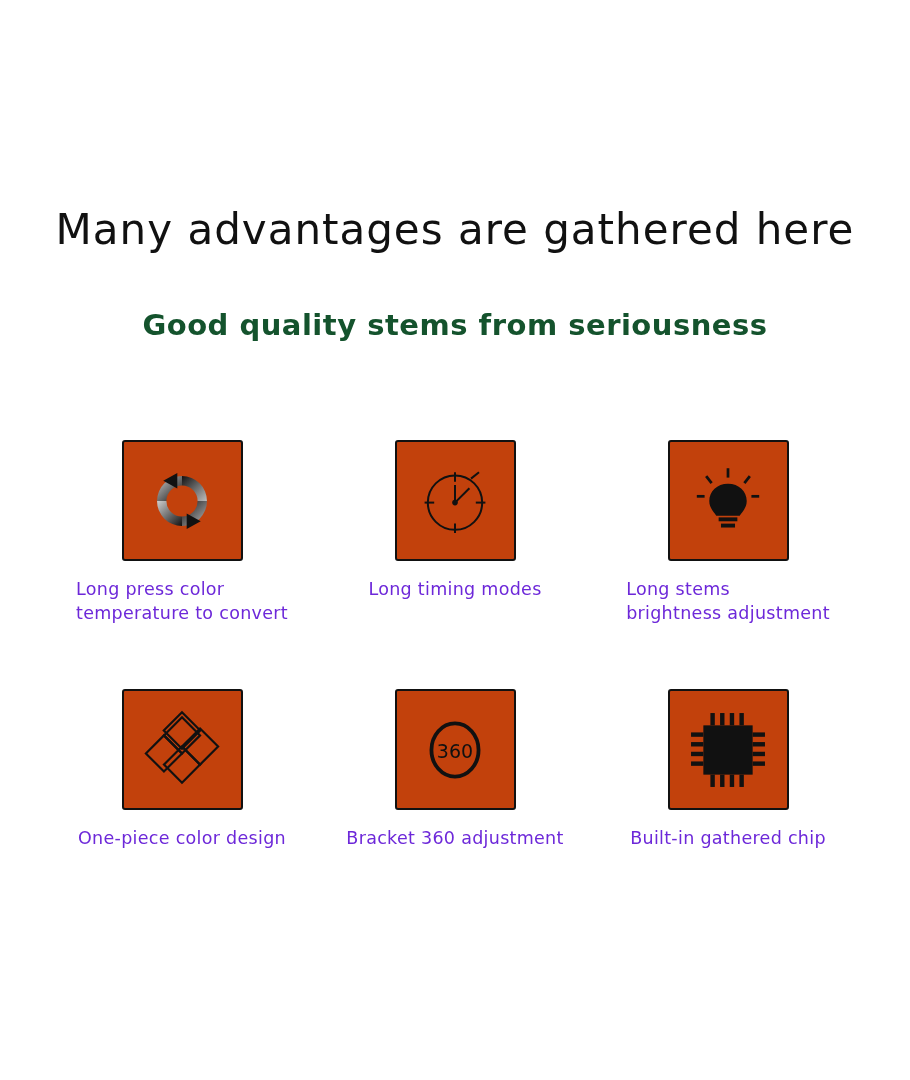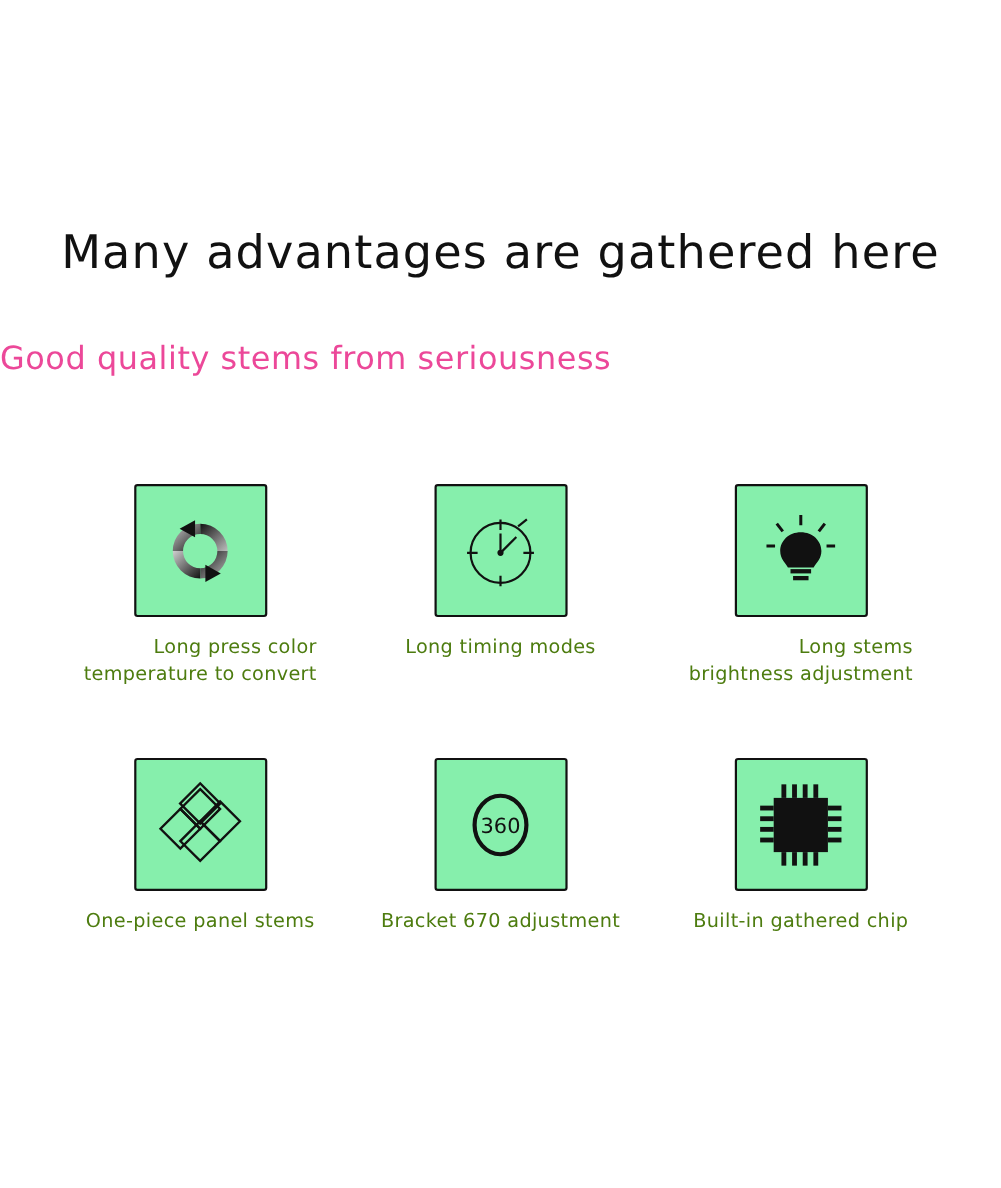--- a/index.html
+++ b/index.html
@@ -31,24 +31,25 @@
     font-weight: 400;
     letter-spacing: 1px;
     color: #111;
     font-family: "DejaVu Sans", sans-serif;
   }
   .subhead {
     position: absolute;
     top: 308px;
     left: 0;
     width: 910px;
+    text-align: center;
     font-size: 29px;
-    font-weight: 400;
+    font-weight: 700;
     letter-spacing: 0.5px;
-    color: #ec4899;
+    color: #14532d;
   }
   .grid {
     position: absolute;
     top: 440px;
     left: 0;
     width: 910px;
     display: flex;
     flex-wrap: wrap;
     justify-content: center;
     box-sizing: border-box;
@@ -62,29 +63,29 @@
   }
   .icon-box {
     width: 121px;
     height: 121px;
     border: 2px solid #111;
     border-radius: 3px;
     box-sizing: border-box;
     display: flex;
     align-items: center;
     justify-content: center;
-    background: #86efac;
+    background: #c2410c;
   }
   .caption {
     margin-top: 16px;
-    text-align: right;
+    text-align: left;
     font-size: 17.5px;
     line-height: 24px;
     letter-spacing: 0.3px;
-    color: #4d7c0f;
+    color: #6d28d9;
     max-width: 250px;
     white-space: pre-line;
   }
   .row2 { margin-top: 42px; }
   svg { display: block; }
 </style>
 </head>
 <body>
 
 <div class="page">
@@ -168,33 +169,33 @@
             </g>
             <g fill="none" stroke="#111" stroke-width="2.5">
               <polygon points="50,12 71,33 50,54 29,33"></polygon>
               <polygon points="50,46 71,67 50,88 29,67"></polygon>
               <polygon points="29,33 50,54 29,75 8,54"></polygon>
               <polygon points="71,25 92,46 71,67 50,46"></polygon>
             </g>
           </svg>
         </span>
       </div>
-      <div class="caption">One-piece panel stems</div>
+      <div class="caption">One-piece color design</div>
     </div>
 
     <div class="cell row2">
       <div class="icon-box">
         <span>
           <svg width="76" height="76" viewBox="0 0 100 100">
             <ellipse cx="50" cy="50" rx="31" ry="35" fill="none" stroke="#111" stroke-width="5"></ellipse>
             <text x="50" y="60" text-anchor="middle" font-family="DejaVu Sans, sans-serif" font-size="25" fill="#111">360</text>
           </svg>
         </span>
       </div>
-      <div class="caption">Bracket 670 adjustment</div>
+      <div class="caption">Bracket 360 adjustment</div>
     </div>
 
     <div class="cell row2">
       <div class="icon-box">
         <span>
           <svg width="88" height="88" viewBox="0 0 100 100">
             <rect x="22" y="22" width="56" height="56" fill="#111"></rect>
             <g fill="#111">
               <rect x="30" y="8" width="5" height="14"></rect>
               <rect x="41" y="8" width="5" height="14"></rect>

